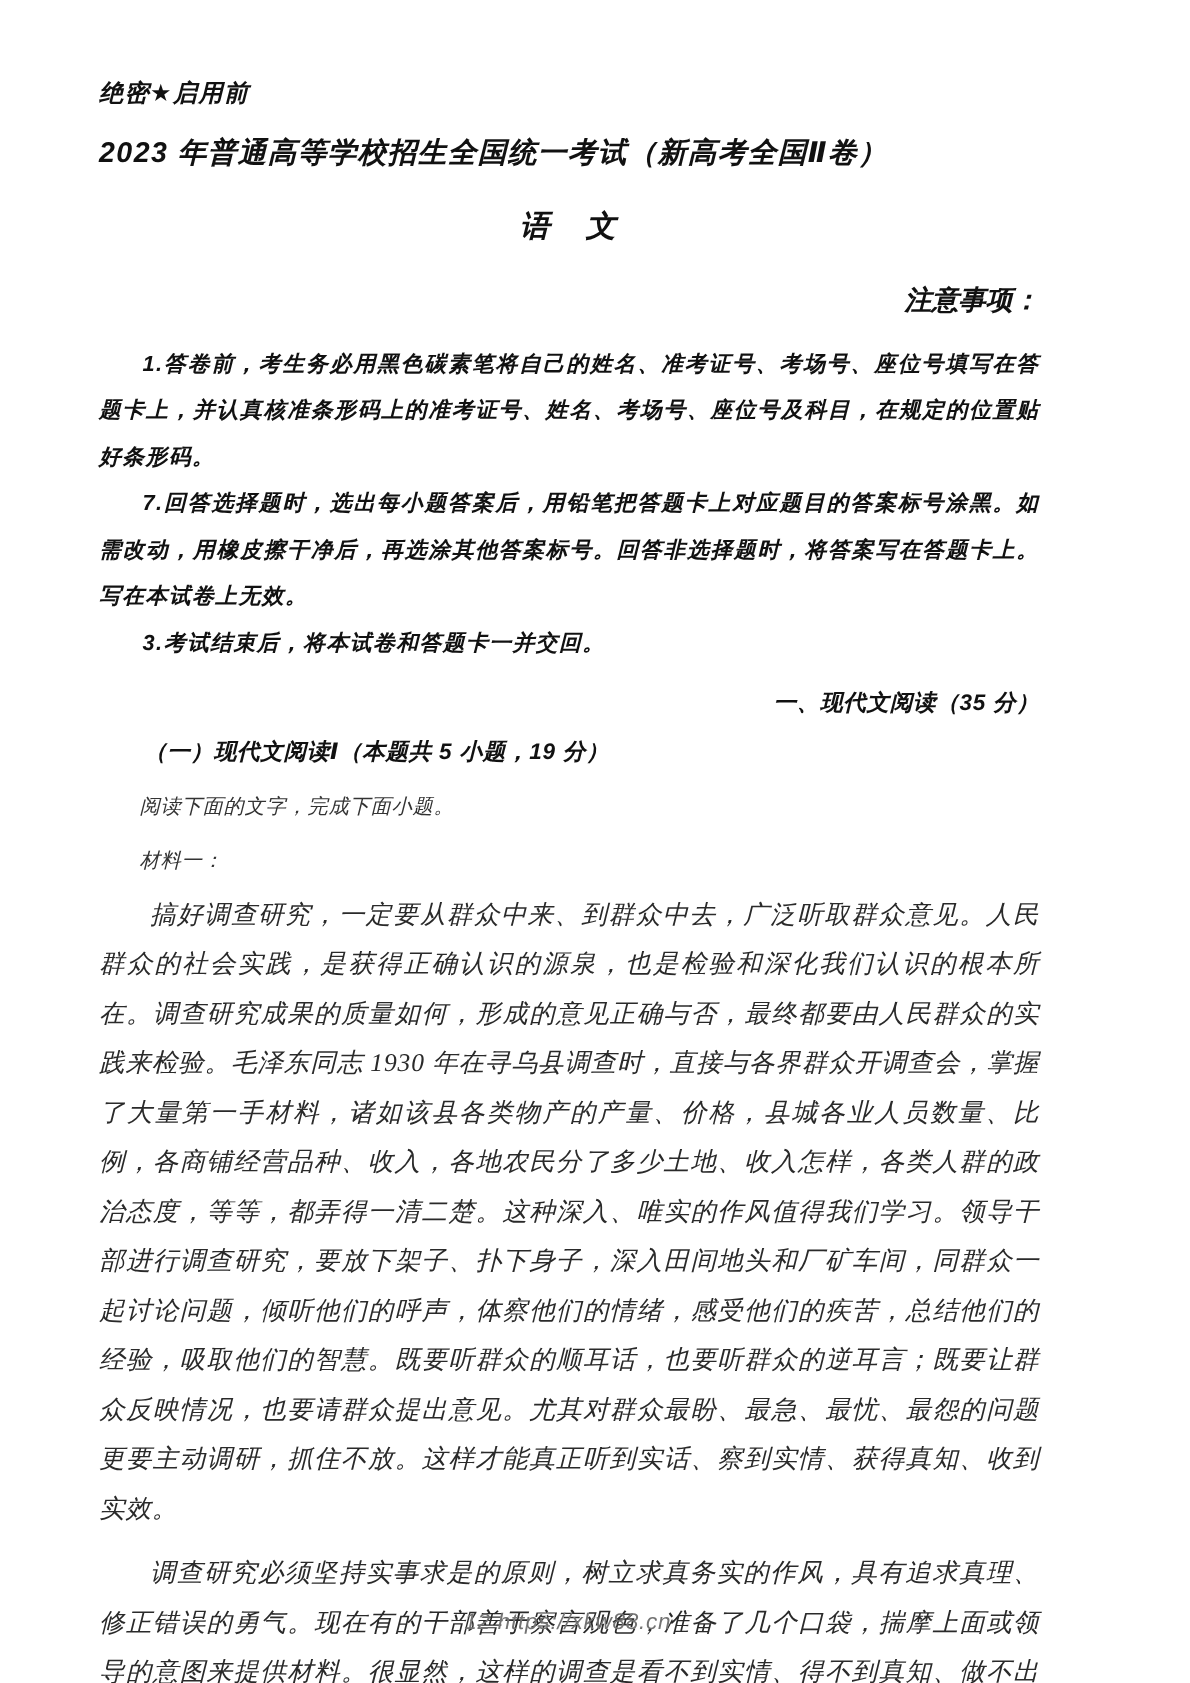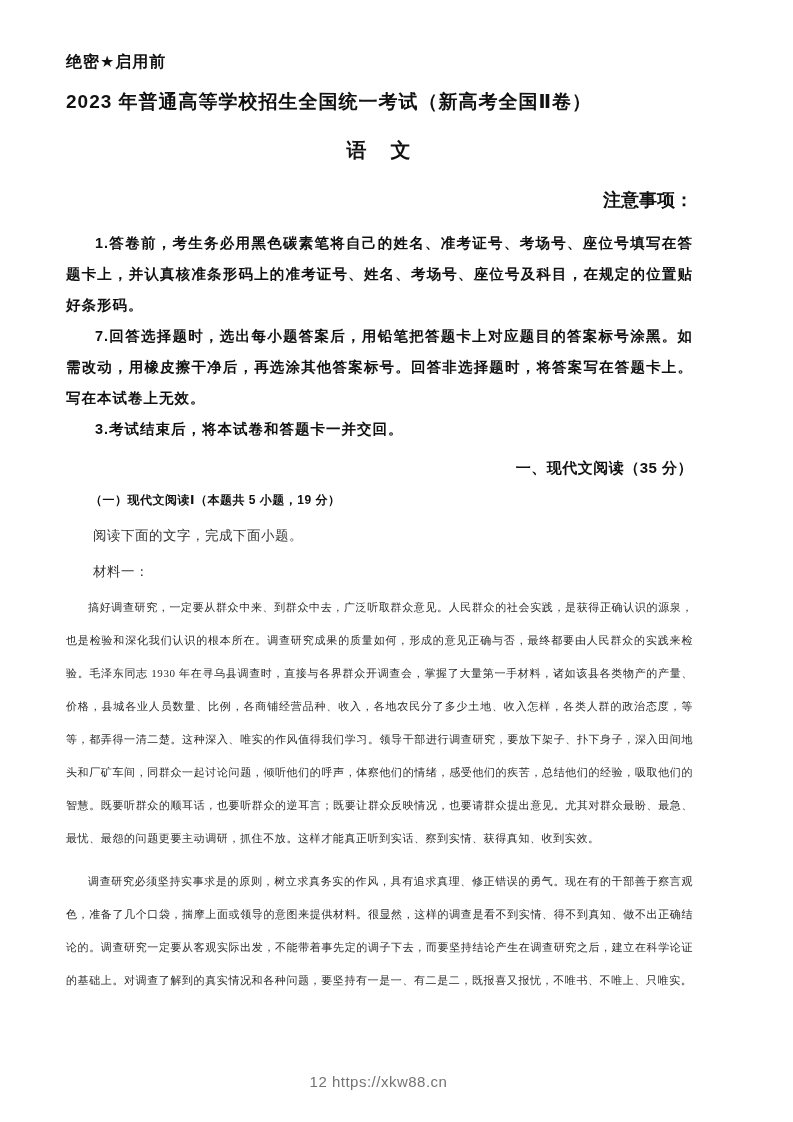--- a/index.html
+++ b/index.html
@@ -9,20 +9,21 @@
   }
   .page {
     position: relative;
     width: 757px;
     height: 1122px;
     background: #ffffff;
     overflow: hidden;
     font-family: "Liberation Serif", "DejaVu Serif", serif;
     color: #1c1c1c;
     box-sizing: border-box;
+    font-style: italic;
   }
   .content {
     padding: 52px 64px 0 66px;
   }
   .classification {
     font-family: "Liberation Sans", "DejaVu Sans", sans-serif;
     font-weight: bold;
     font-size: 16px;
     color: #111;
     letter-spacing: 1px;
@@ -74,21 +75,21 @@
     font-size: 15px;
     letter-spacing: 0.5px;
     color: #111;
     text-align: right;
   }
   .section-subheading {
     margin-top: 14px;
     padding-left: 2em;
     font-family: "Liberation Sans", "DejaVu Sans", sans-serif;
     font-weight: bold;
-    font-size: 12px;
+    font-size: 15px;
     letter-spacing: 0.5px;
     color: #111;
   }
   .reading-instruction {
     margin-top: 18px;
     text-indent: 2em;
     font-size: 13.5px;
     letter-spacing: 0.5px;
     color: #333;
   }
@@ -97,21 +98,21 @@
     text-indent: 2em;
     font-size: 13.5px;
     letter-spacing: 0.5px;
     color: #333;
   }
   .body-paragraph {
     margin: 0;
     margin-top: 10px;
     text-indent: 2em;
     text-align: justify;
-    font-size: 11px;
+    font-size: 17px;
     line-height: 33px;
     letter-spacing: 0.6px;
     color: #2a2a2a;
   }
   .footer {
     position: absolute;
     left: 0;
     bottom: 32px;
     width: 100%;
     text-align: center;

